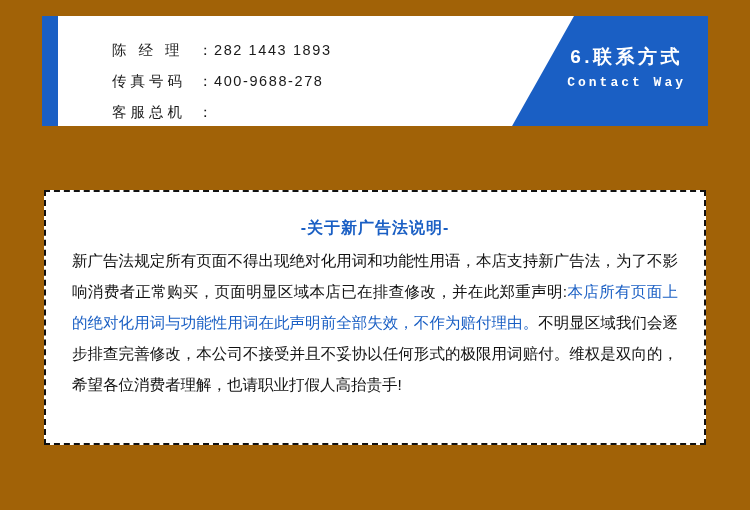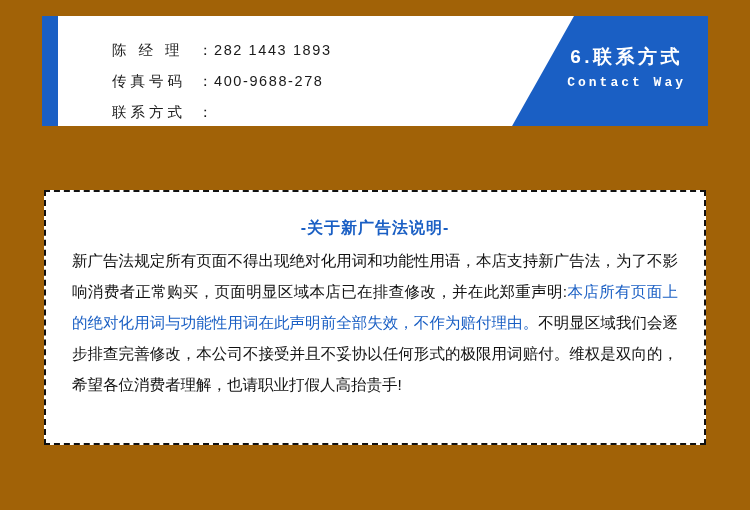--- a/index.html
+++ b/index.html
@@ -155,21 +155,21 @@
         <span class="contact-label">陈 经 理</span>
         <span class="contact-colon">：</span>
         <span class="contact-value">282 1443 1893</span>
       </div>
       <div class="contact-row">
         <span class="contact-label">传真号码</span>
         <span class="contact-colon">：</span>
         <span class="contact-value">400-9688-278</span>
       </div>
       <div class="contact-row">
-        <span class="contact-label">联系方式</span>
+        <span class="contact-label">客服总机</span>
         <span class="contact-colon">：</span>
       </div>
     </div>
 
     <div class="section-marker">
       <div class="section-title-cn">6.联系方式</div>
       <div class="section-title-en">Contact Way</div>
     </div>
   </div>
 

